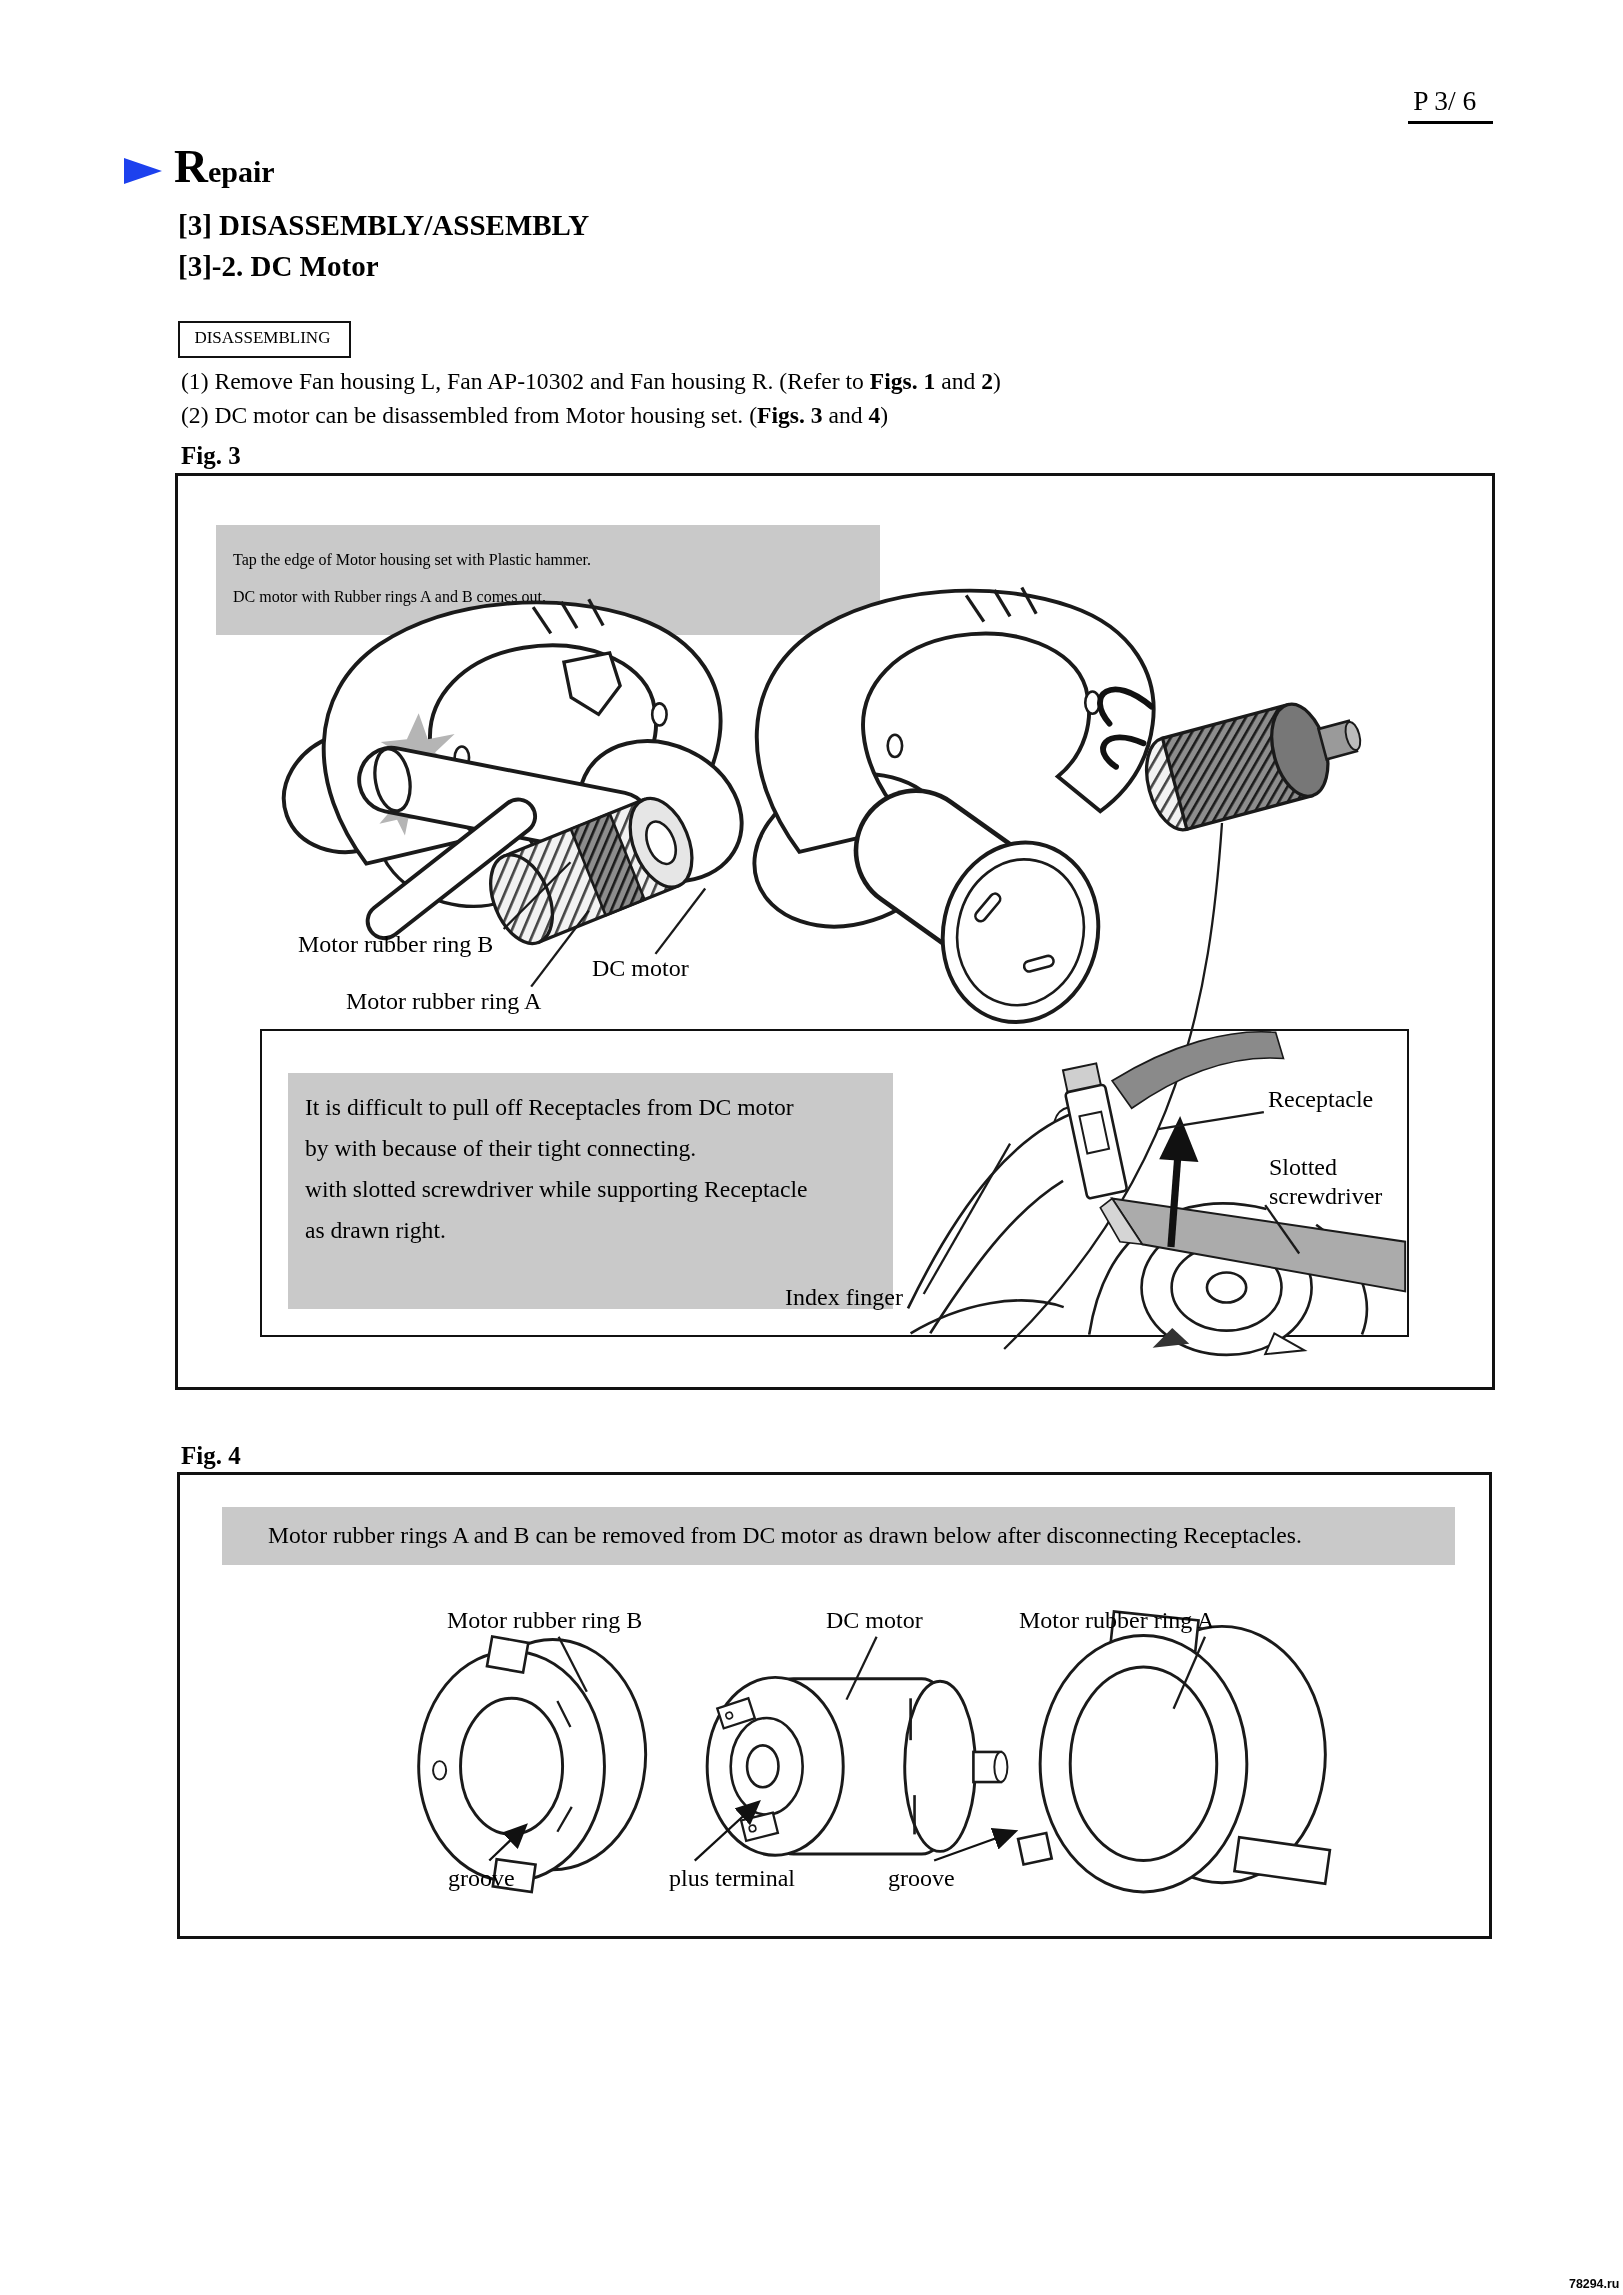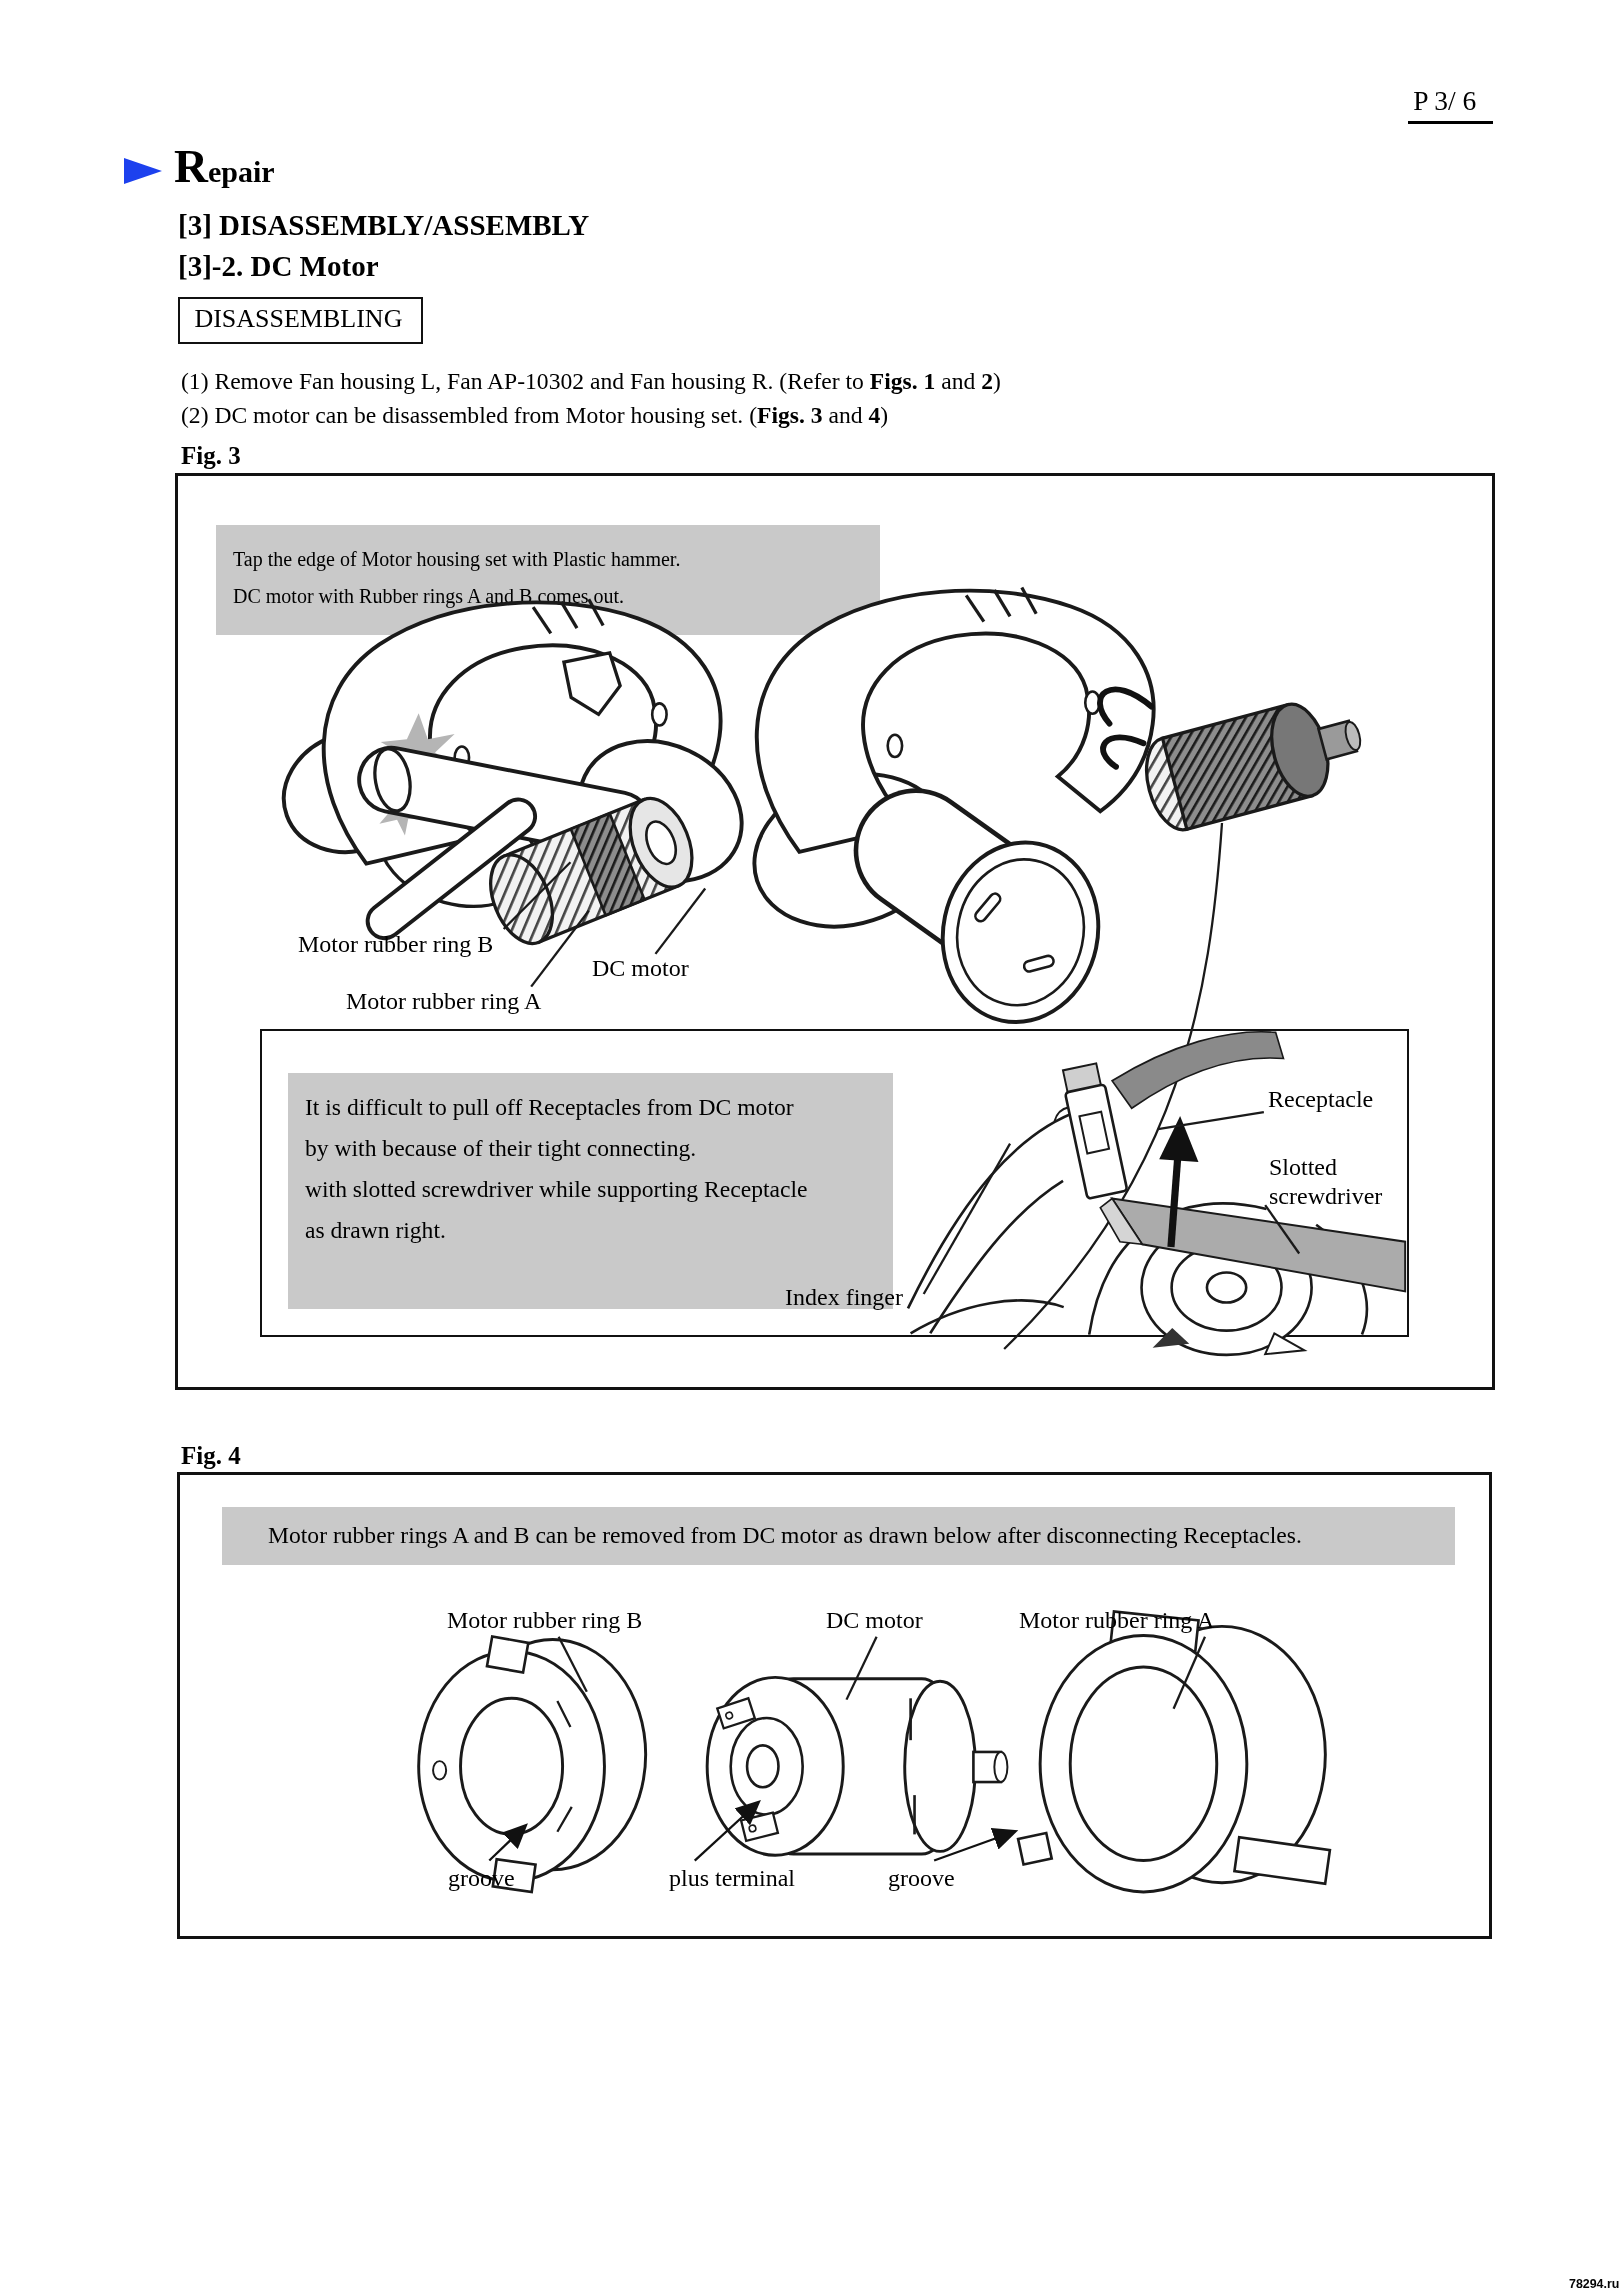--- a/index.html
+++ b/index.html
@@ -7,28 +7,28 @@
         font-family:"Liberation Serif", serif;color:#000;overflow:hidden;}
   .abs{position:absolute;}
   .z1{z-index:1;} .z2{z-index:2;} .z3{z-index:3;}
 
   .pageno{font-size:27.5px;border-bottom:3.3px solid #000;padding:0 17px 3.9px 5.2px;white-space:nowrap;}
   .repair{white-space:nowrap;font-weight:bold;}
   .repair .big{font-size:47px;}
   .repair .rest{font-size:30px;}
   .arrow-blue{width:0;height:0;border-top:13px solid transparent;border-bottom:13px solid transparent;}
   .h1{font-size:29px;font-weight:bold;white-space:nowrap;}
-  .modebox{border:2.6px solid #111;font-size:26px;padding:5.2px 18.3px 7.9px 14.4px;white-space:nowrap;}
+  .modebox{border:2.6px solid #111;font-size:17px;padding:5.2px 18.3px 7.9px 14.4px;white-space:nowrap;margin-top:24px;}
   .step{font-size:23.6px;white-space:nowrap;}
   .figtitle{font-size:25px;font-weight:bold;white-space:nowrap;}
   .figbox{border:3.3px solid #111;background:#fff;box-sizing:border-box;}
   .innerbox{border:2.6px solid #111;background:#fff;box-sizing:border-box;}
   .note{background:#c9c9c9;box-sizing:border-box;}
   .note .ln{display:block;white-space:nowrap;}
-  .note1{font-size:20px;line-height:37px;padding:15.7px 17px;}
+  .note1{font-size:16px;line-height:37px;padding:15.7px 17px;}
   .note2{font-size:23.6px;line-height:41px;padding:14.4px 17px;}
   .note3{font-size:23.6px;line-height:38px;padding:9.2px 15.7px;white-space:nowrap;}
   .lbl{font-size:24px;white-space:nowrap;}
   .lbl.wrap{white-space:normal;line-height:29px;}
   svg.art{position:absolute;left:0;top:0;pointer-events:none;}
   .watermark{font-family:"Liberation Sans", sans-serif;font-size:12.4px;font-weight:bold;color:#050505;
              text-shadow:0.7px 0.7px 0 #fff,-0.7px -0.7px 0 #fff,0.7px -0.7px 0 #fff,-0.7px 0.7px 0 #fff;white-space:nowrap;}
 </style>
 </head>
 <body>

